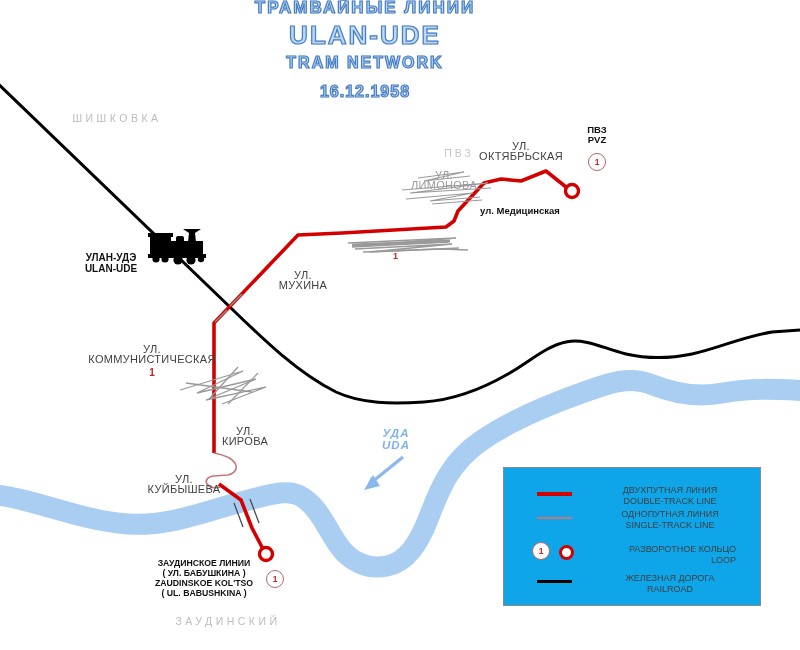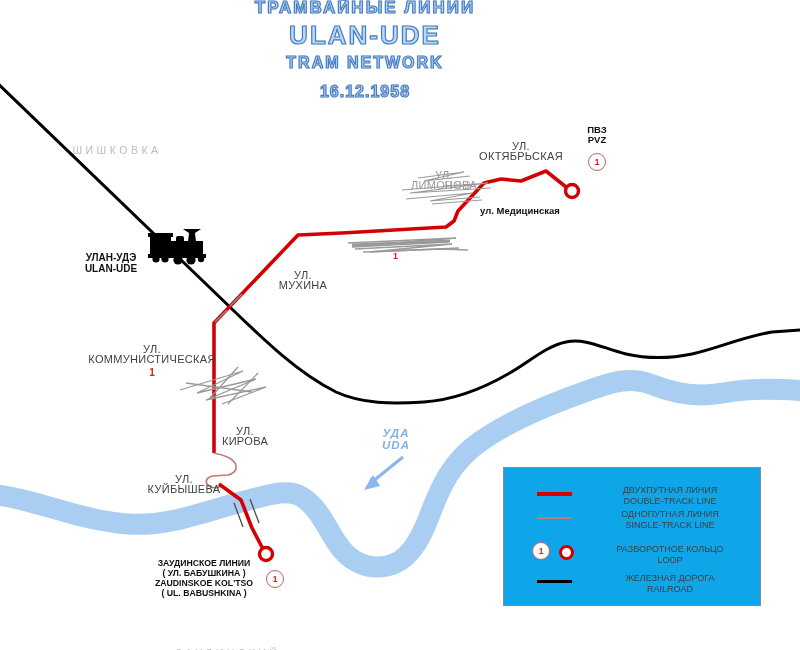--- a/index.html
+++ b/index.html
@@ -16,21 +16,21 @@
   #title-block { position:absolute; left:365px; top:-2px; transform:translateX(-50%); text-align:center; z-index:5; }
   .title-txt {
     color:#b9d9f7; -webkit-text-stroke:1.2px #4a7ec2;
     text-shadow:0 0 1px #4a7ec2; font-weight:bold;
   }
   .t1 { font-size:17px; letter-spacing:2px; }
   .t2 { font-size:26px; letter-spacing:2px; margin-top:2px; }
   .t3 { font-size:16px; letter-spacing:2px; margin-top:3px; }
   .t4 { font-size:16px; letter-spacing:1px; margin-top:11px; }
 
-  .district { color:#bcbcbc; font-size:10.5px; letter-spacing:3.5px;margin-top:32px; }
+  .district { color:#bcbcbc; font-size:10.5px; letter-spacing:3.5px; }
   .street { font-size:11px; color:#3f3f3f; line-height:9.5px; letter-spacing:0.3px; }
   .gray-street { color:#9a9a9a; }
   .bold-black { font-weight:bold; color:#101010; }
   .station { font-size:10px; line-height:10.5px; }
   .small-bold { font-size:9.5px; line-height:10px; }
   .zaud { font-size:8.7px; line-height:10px; }
   .route-num { position:absolute; color:#cc2222; font-weight:bold; font-size:10px; }
 
   .badge {
     position:absolute; width:18px; height:18px; box-sizing:border-box;
@@ -227,21 +227,21 @@
     <div class="leg-line" style="top:49px; height:2px; background:#c17878;"></div>
     <div class="leg-text" style="top:41px;">
       <span>ОДНОПУТНАЯ ЛИНИЯ</span>
       <span>SINGLE-TRACK LINE</span>
     </div>
 
     <div class="badge leg-badge">
       <span>1</span>
     </div>
     <div class="leg-ring"></div>
-    <div class="leg-text" style="top:76px;">
+    <div class="leg-text" style="top:76px;text-align:right;">
       <span>РАЗВОРОТНОЕ КОЛЬЦО</span>
       <span>LOOP</span>
     </div>
 
     <div class="leg-line" style="top:112px; height:3px; background:#000000;"></div>
     <div class="leg-text" style="top:105px;">
       <span>ЖЕЛЕЗНАЯ ДОРОГА</span>
       <span>RAILROAD</span>
     </div>
   </div>

